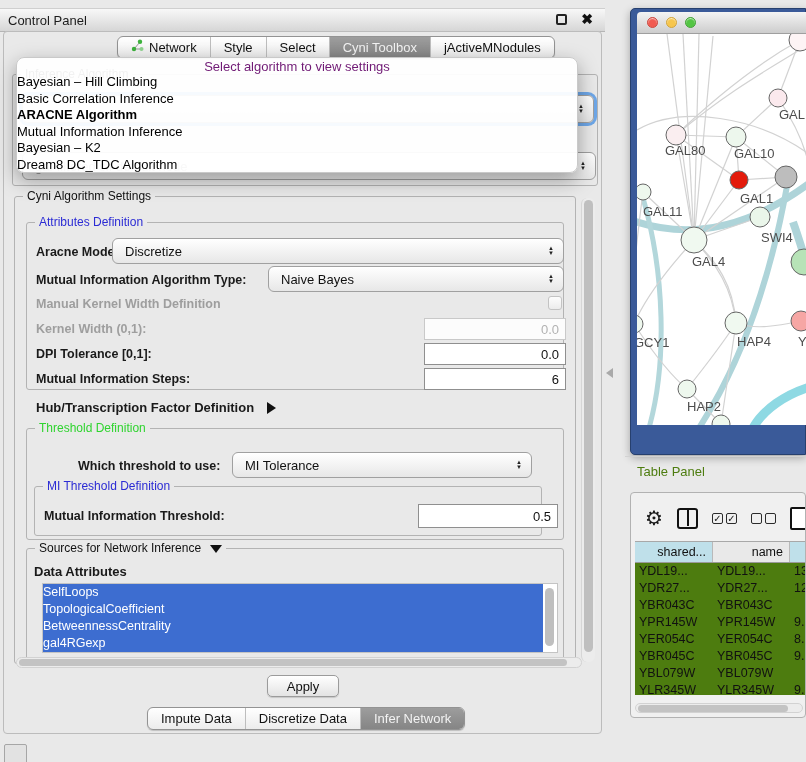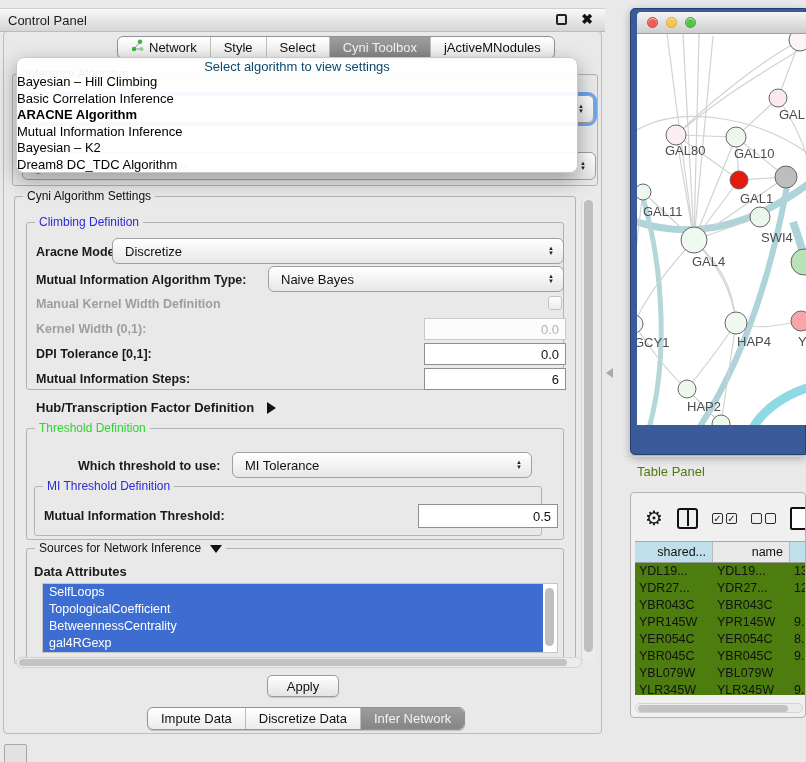--- a/index.html
+++ b/index.html
@@ -35,32 +35,32 @@
   .combo.focusring{box-shadow:0 0 0 3px #6ea7e8;}
   .field{background:#fff;border:1px solid #8f8f8f;font-size:13px;display:flex;align-items:center;
          justify-content:flex-end;padding:0 6px;}
   .field.disabled{border-color:#c9c9c9;color:#b2b2b2;background:#fcfcfc;}
   .lbl{font-size:12.5px;font-weight:bold;color:#1a1a1a;white-space:nowrap;}
   .lbl.disabled{color:#9e9e9e;}
 
   
   .popup{left:16px;top:57px;width:562px;height:116px;background:rgba(255,255,255,0.94);
          border:1px solid #c9c9c9;border-radius:8px;box-shadow:0 7px 20px rgba(0,0,0,0.35);z-index:40;}
-  .popup-hint{text-align:center;font-size:13px;color:#0c4a6e;line-height:15px;margin-top:1px;}
+  .popup-hint{text-align:center;font-size:13px;color:#701a75;line-height:15px;margin-top:1px;}
   .popup-item{font-size:13px;line-height:16.5px;color:#000;white-space:nowrap;}
   .popup-item.bold{font-weight:bold;}
 
   
   .vtrack{background:#ececec;border-left:1px solid #d6d6d6;border-radius:6px;}
   .vthumb{position:absolute;left:2px;width:9px;background:#bfbfbf;border-radius:5px;}
   .htrack{background:#ececec;border:1px solid #d2d2d2;border-radius:6px;}
   .hthumb{position:absolute;top:1px;height:7px;background:#c3c3c3;border-radius:4px;}
 
   .attr-list{background:#fff;border:1px solid #c4c4c4;overflow:hidden;}
-  .attr-item{height:17px;line-height:17px;font-size:12.5px;color:#fff;background:#3d6dd0;padding-left:6px;width:500px;}
+  .attr-item{height:17px;line-height:17px;font-size:12.5px;color:#fff;background:#3d6dd0;width:500px;}
 
   .apply-btn{display:flex;align-items:center;justify-content:center;font-size:13px;
              background:linear-gradient(#ffffff,#e3e3e3);border:1px solid #9b9b9b;border-radius:5px;
              box-shadow:0 1px 1px rgba(0,0,0,0.15);}
 
   .tri-right{display:inline-block;width:0;height:0;border-top:6px solid transparent;border-bottom:6px solid transparent;
              border-left:9px solid #111;vertical-align:middle;margin-left:8px;}
   .tri-down{display:inline-block;width:0;height:0;border-left:6px solid transparent;border-right:6px solid transparent;
             border-top:8px solid #111;vertical-align:middle;margin-left:6px;}
   .checkbox{width:14px;height:14px;border:1px solid #c3c3c3;border-radius:3px;background:linear-gradient(#fdfdfd,#ececec);}
@@ -163,21 +163,21 @@
   </div>
 
   <div class="abs group" style="left:14px;top:196px;width:562px;height:468px;background:#e9e9e9;">
     <span class="gtitle">Cyni Algorithm Settings</span>
   </div>
   <div class="abs vtrack" style="left:581px;top:198px;width:14px;height:464px;">
     <div class="vthumb" style="top:2px;height:452px;"></div>
   </div>
 
   <div class="abs group" style="left:26px;top:222px;width:538px;height:168px;">
-    <span class="gtitle blue">Climbing Definition</span>
+    <span class="gtitle blue">Attributes Definition</span>
   </div>
   <span class="abs lbl" style="left:36px;top:245px;">Aracne Mode:</span>
   <div class="abs combo" style="left:112px;top:238px;width:452px;height:26px;">
     <span>Discretize</span>
     <span class="arrows">▲<br>▼</span>
   </div>
   <span class="abs lbl" style="left:36px;top:273px;">Mutual Information Algorithm Type:</span>
   <div class="abs combo" style="left:268px;top:266px;width:296px;height:26px;">
     <span>Naive Bayes</span>
     <span class="arrows">▲<br>▼</span>

